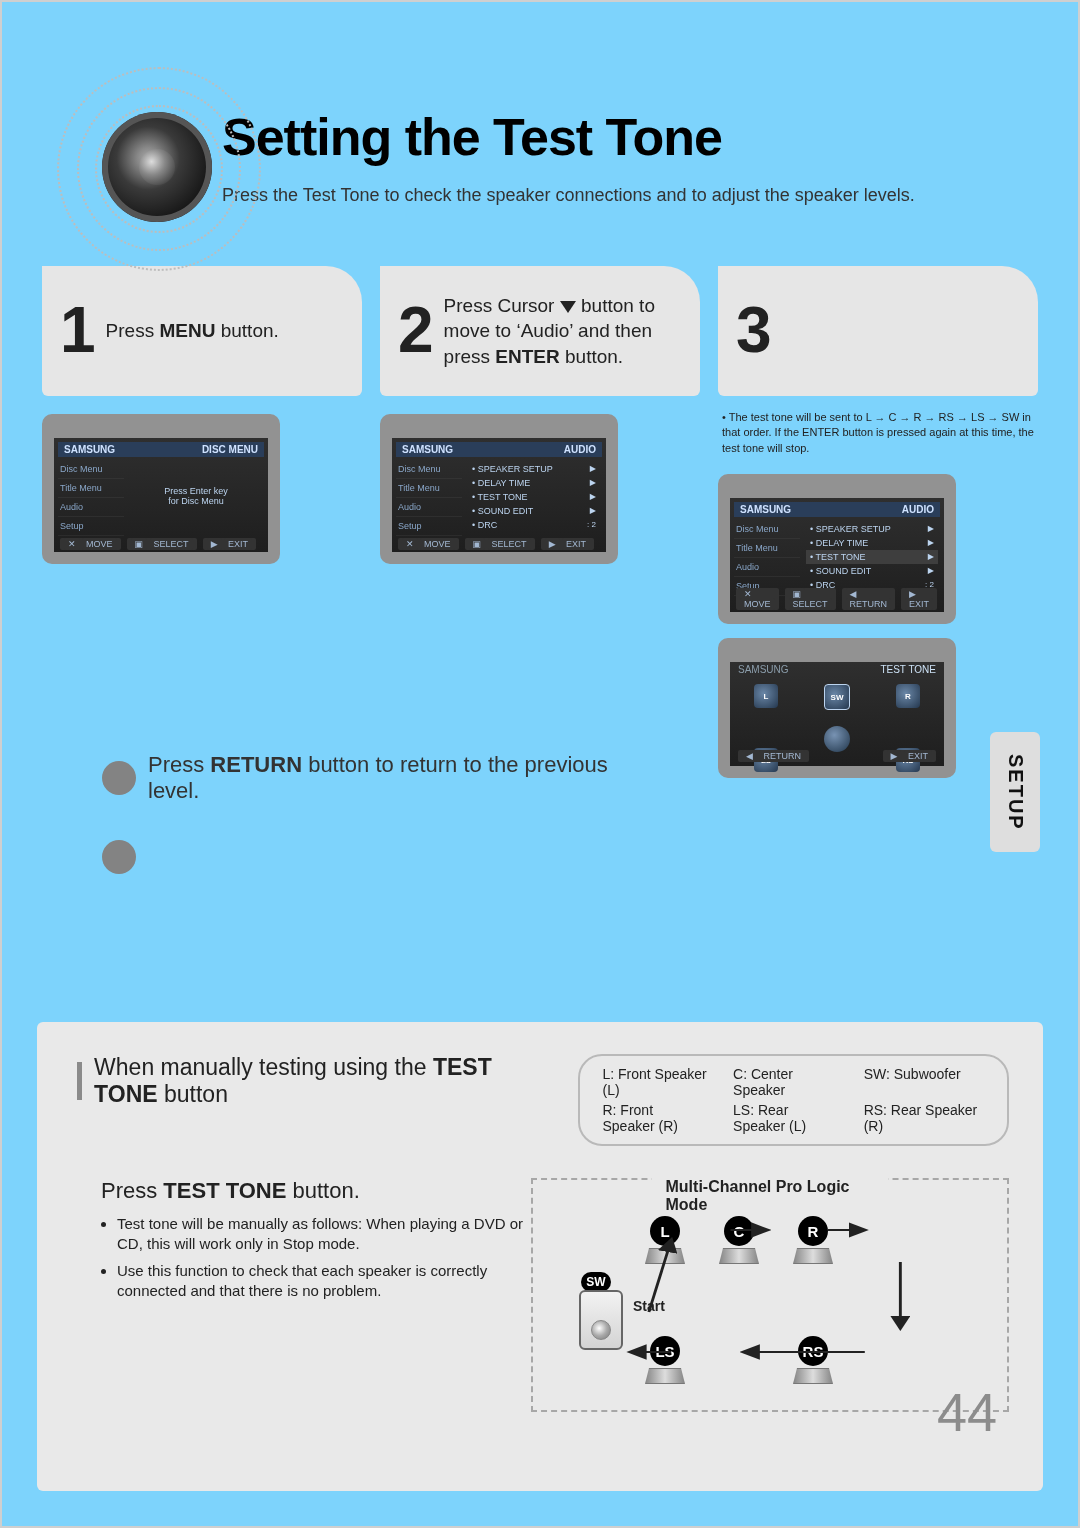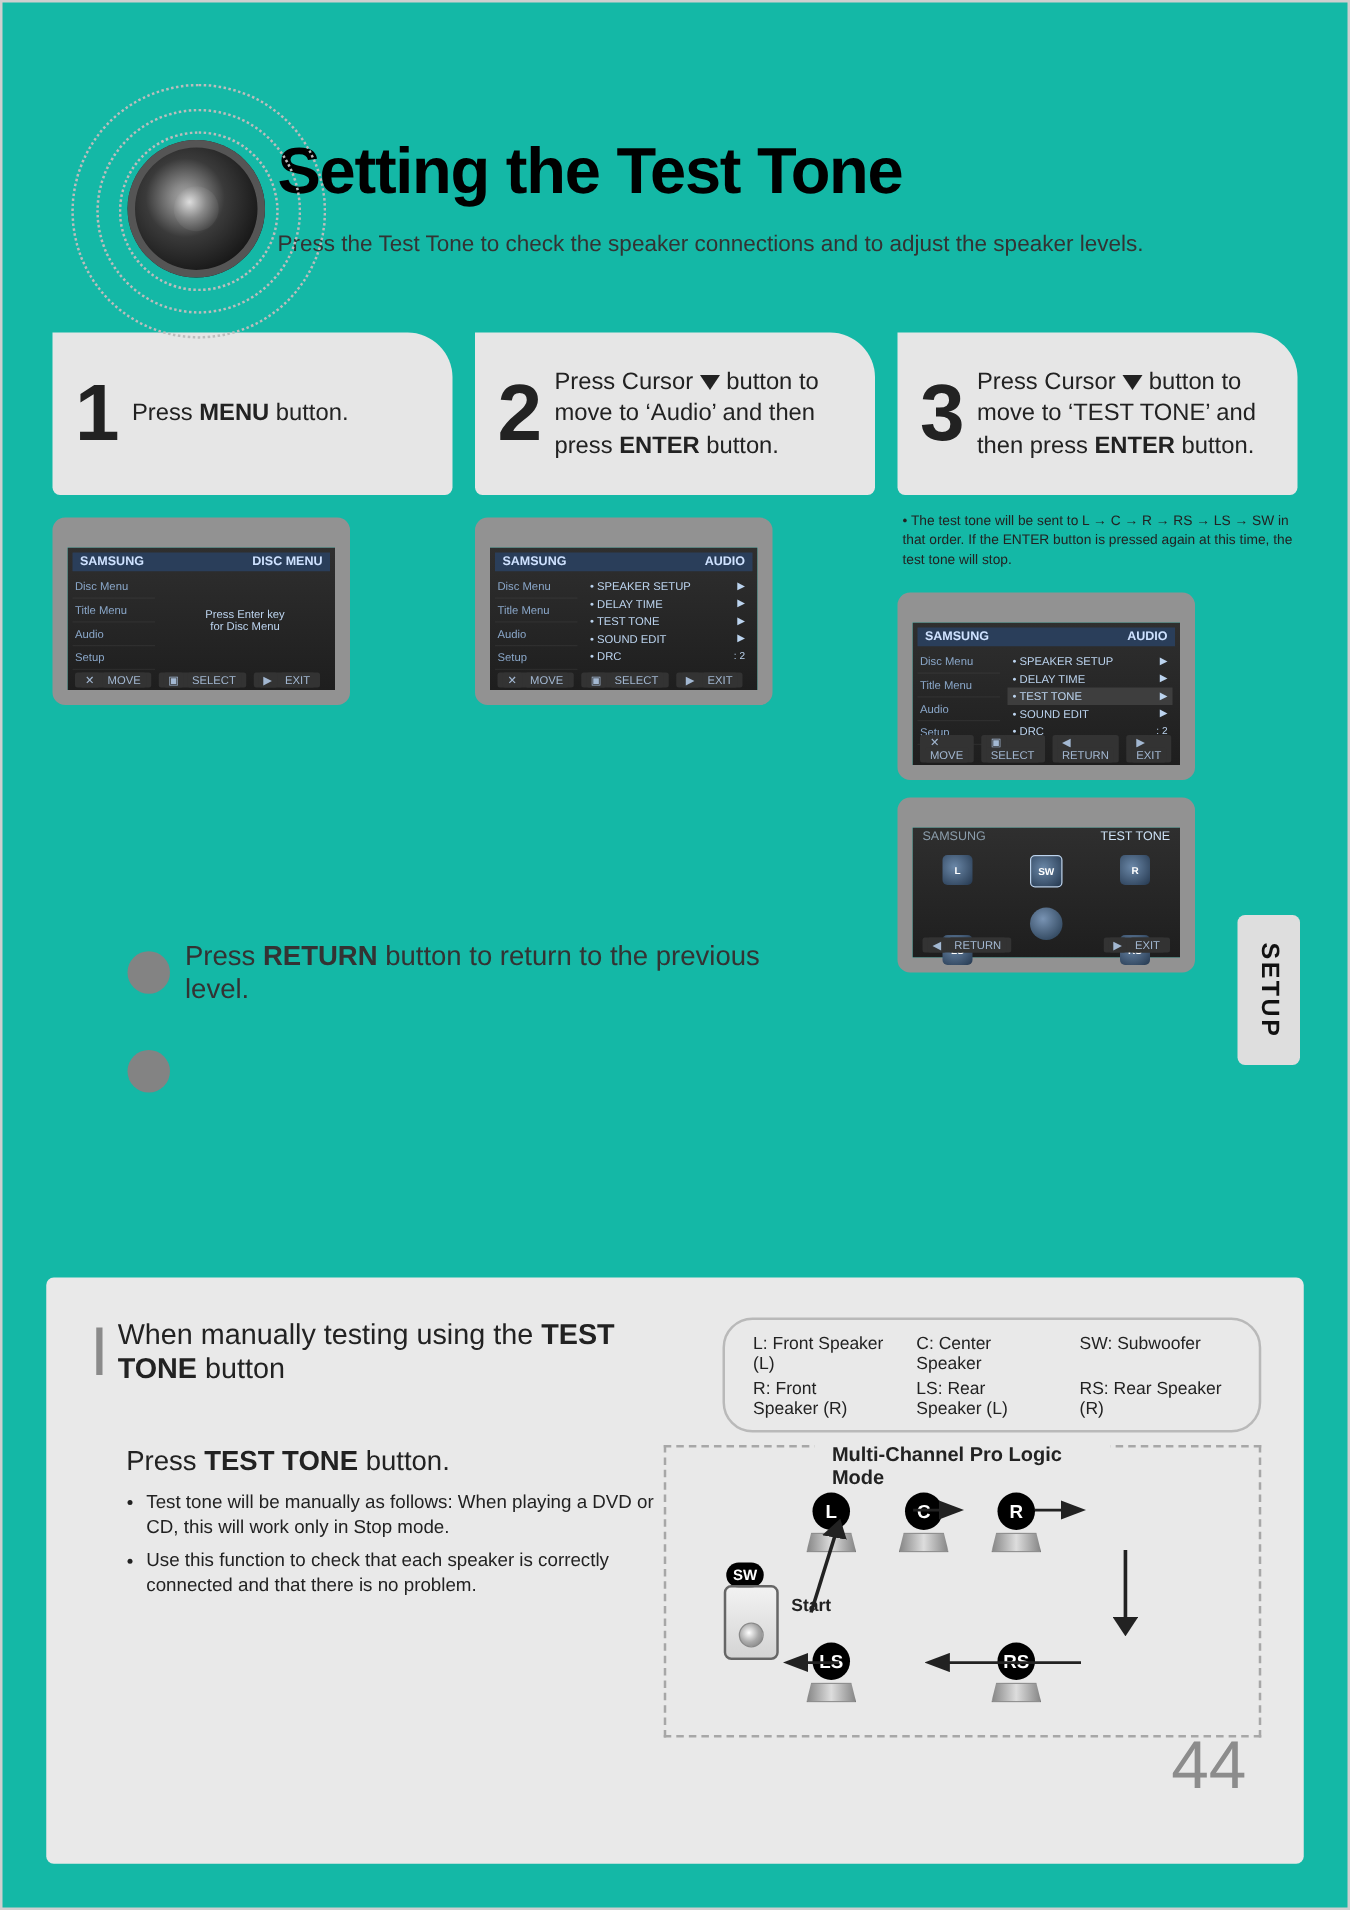--- a/index.html
+++ b/index.html
@@ -8,21 +8,21 @@
     background: #fff;
     color: #222;
   }
   .page {
     width: 1080px;
     height: 1528px;
     box-sizing: border-box;
     border: 2px solid #cfcfcf;
     padding: 35px 40px 30px 40px;
     position: relative;
-    background: #14b8a6;
+    background: #7dd3fc;
     overflow: hidden;
   }
   
   .speaker-wrap {
     position: absolute;
     left: 55px;
     top: 65px;
     width: 200px;
     height: 200px;
   }
@@ -237,21 +237,21 @@
     border:2px solid #b9b9b9;
     border-radius:24px;
     padding:10px 22px;
     display:grid;
     grid-template-columns:repeat(3,auto);
     column-gap:24px;row-gap:4px;
     font-size:14px;color:#222;
   }
   .lb-body{
     display:flex;align-items:flex-start;
-    margin-top:10px;
+    margin-top:32px;
   }
   .lb-left{width:430px;padding-left:24px;}
   .lb-left .sub{
     font-size:22px;color:#222;margin-bottom:10px;
   }
   .lb-left .sub .b{font-weight:bold;}
   .lb-left ul{margin:0 0 0 16px;padding:0;}
   .lb-left li{font-size:15px;line-height:1.35;margin-bottom:6px;}
   .lb-left .end{font-size:21px;margin-top:24px;line-height:1.35;}
   .lb-left .end .b{font-weight:bold;}
@@ -404,24 +404,20 @@
           <span><span>✕</span> <span>MOVE</span></span>
           <span><span>▣</span> <span>SELECT</span></span>
           <span><span>▶</span> <span>EXIT</span></span>
         </div>
       </div>
     </div>
 
     <div class="step">
       <div class="step-card">
         <div class="step-num">3</div>
-        <div class="step-text">
-          <span>Press Cursor </span><span class="down-tri"></span>
-          <span>button to move to ‘TEST TONE’ and then press </span><span class="b">ENTER</span><span> button.</span>
-        </div>
       </div>
       <div class="step3-note">
         <span>• </span><span>The test tone will be sent to L → C → R → RS → LS → SW in that order. If the ENTER button is pressed again at this time, the test tone will stop.</span>
       </div>
 
       <div class="osd">
         <div class="hdr">
             <span>SAMSUNG</span>
             <span>AUDIO</span>
           </div>

